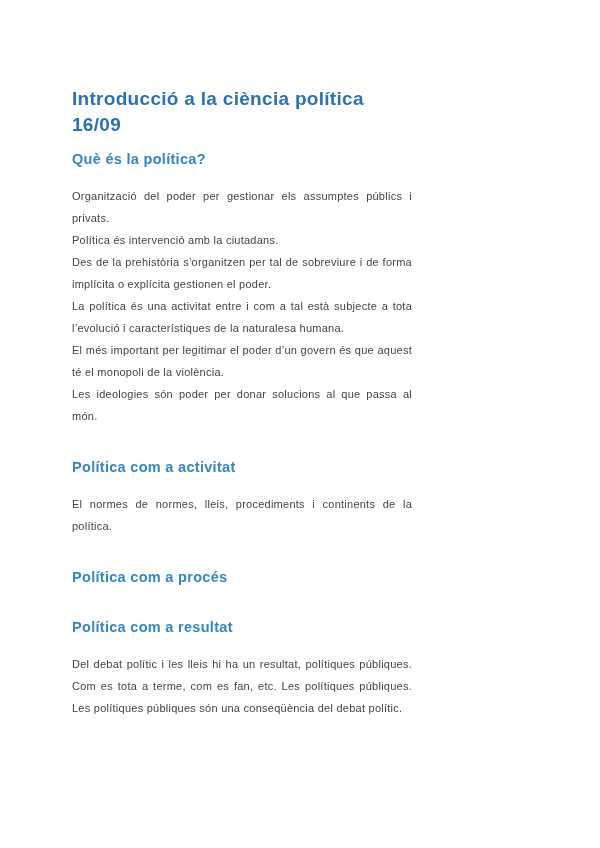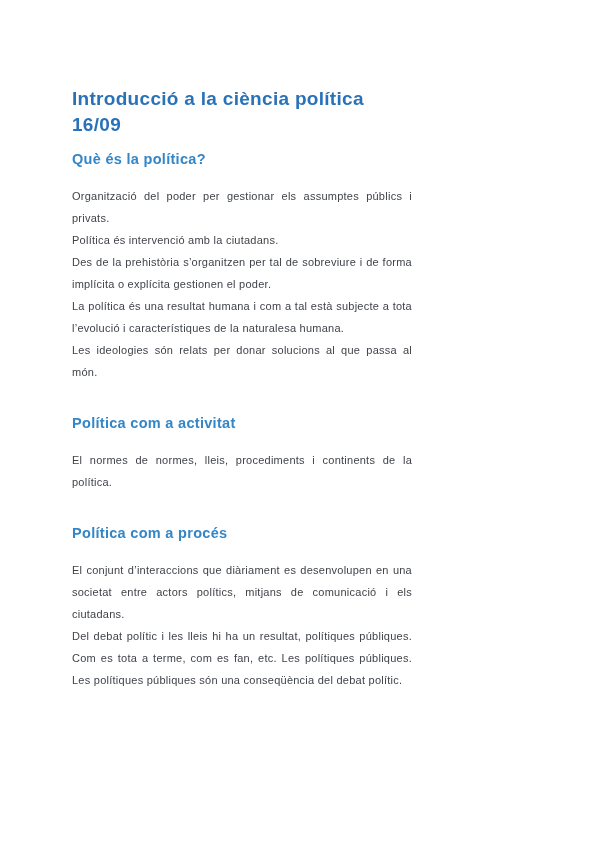--- a/index.html
+++ b/index.html
@@ -54,31 +54,32 @@
 
 <div class="page">
 
   <h1 class="doc-title">Introducció a la ciència política 16/09</h1>
 
   <section>
     <h2 class="section-heading first-heading">Què és la política?</h2>
     <p class="body-par">Organització del poder per gestionar els assumptes públics i privats.</p>
     <p class="body-par">Política és intervenció amb la ciutadans.</p>
     <p class="body-par">Des de la prehistòria s’organitzen per tal de sobreviure i de forma implícita o explícita gestionen el poder.</p>
-    <p class="body-par">La política és una resultat humana i com a tal està subjecte a tota l’evolució i característiques de la naturalesa humana.</p>
-    <p class="body-par">Les ideologies són relats per donar solucions al que passa al món.</p>
+    <p class="body-par">La política és una activitat entre i com a tal està subjecte a tota l’evolució i característiques de la naturalesa humana.</p>
+    <p class="body-par">El més important per legitimar el poder d’un govern és que aquest té el monopoli de la violència.</p>
+    <p class="body-par">Les ideologies són poder per donar solucions al que passa al món.</p>
   </section>
 
   <section>
     <h2 class="section-heading">Política com a activitat</h2>
     <p class="body-par">El normes de normes, lleis, procediments i continents de la política.</p>
   </section>
 
   <section>
     <h2 class="section-heading">Política com a procés</h2>
-    <p class="body-par">El conjunt d’interaccions que diàriament es desenvolupen en una societat entre actors polítics, mitjans de comunicació i els ciutadans.</p>
   </section>
 
   <section>
+    <h2 class="section-heading">Política com a resultat</h2>
     <p class="body-par">Del debat polític i les lleis hi ha un resultat, polítiques públiques. Com es tota a terme, com es fan, etc. Les polítiques públiques. Les polítiques públiques són una conseqüència del debat polític.</p>
   </section>
 
 </div>
 
 </body></html>

